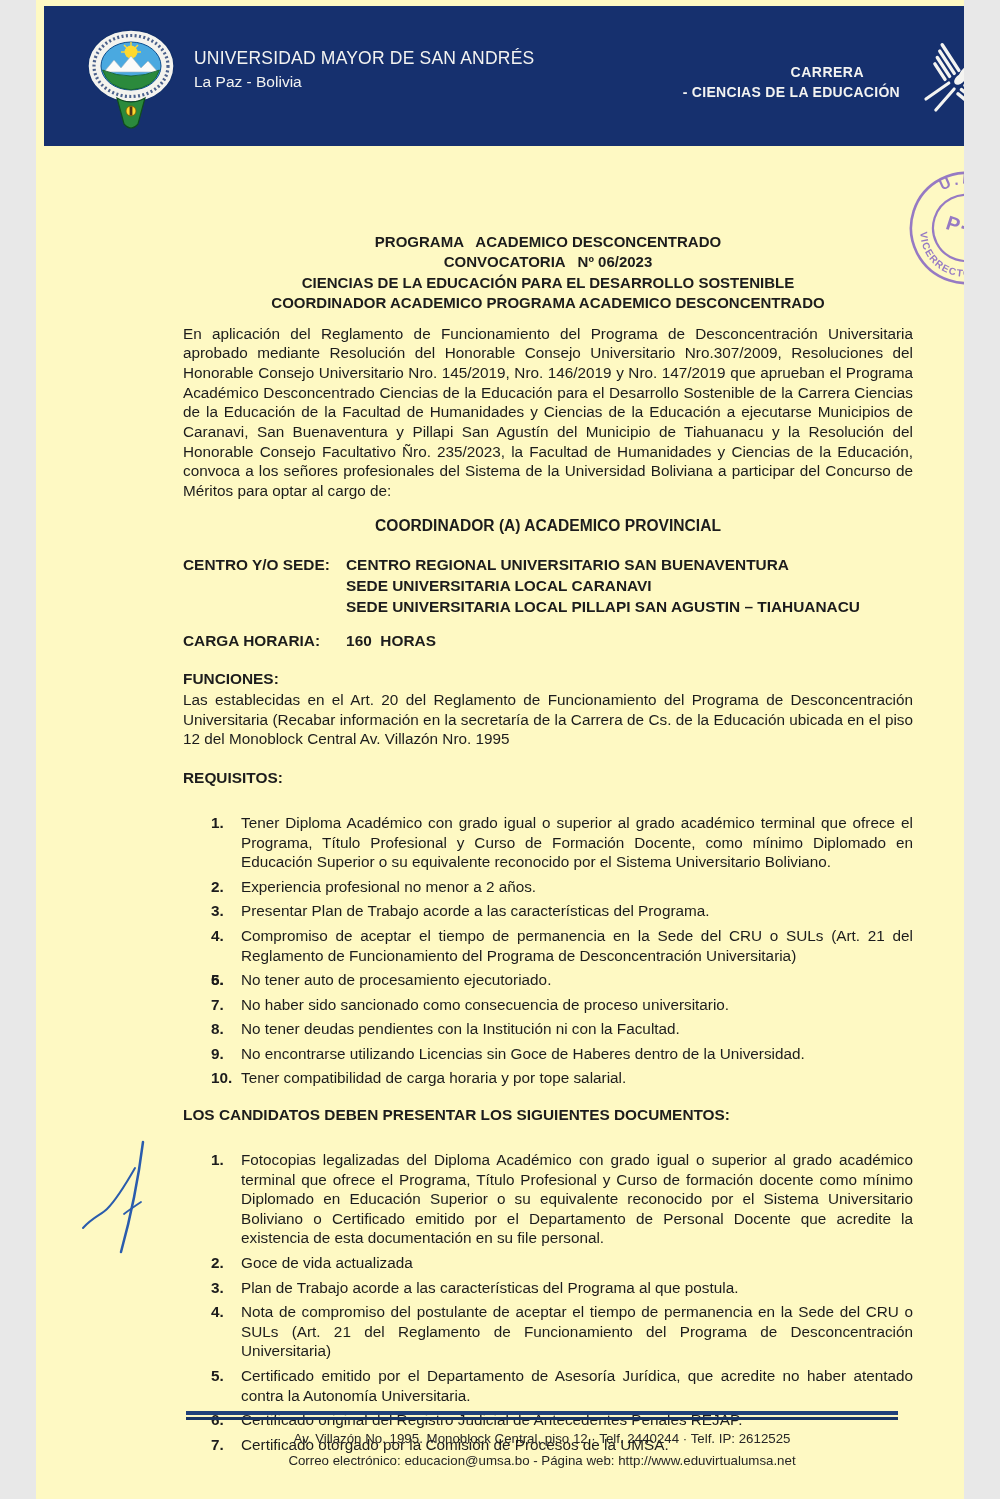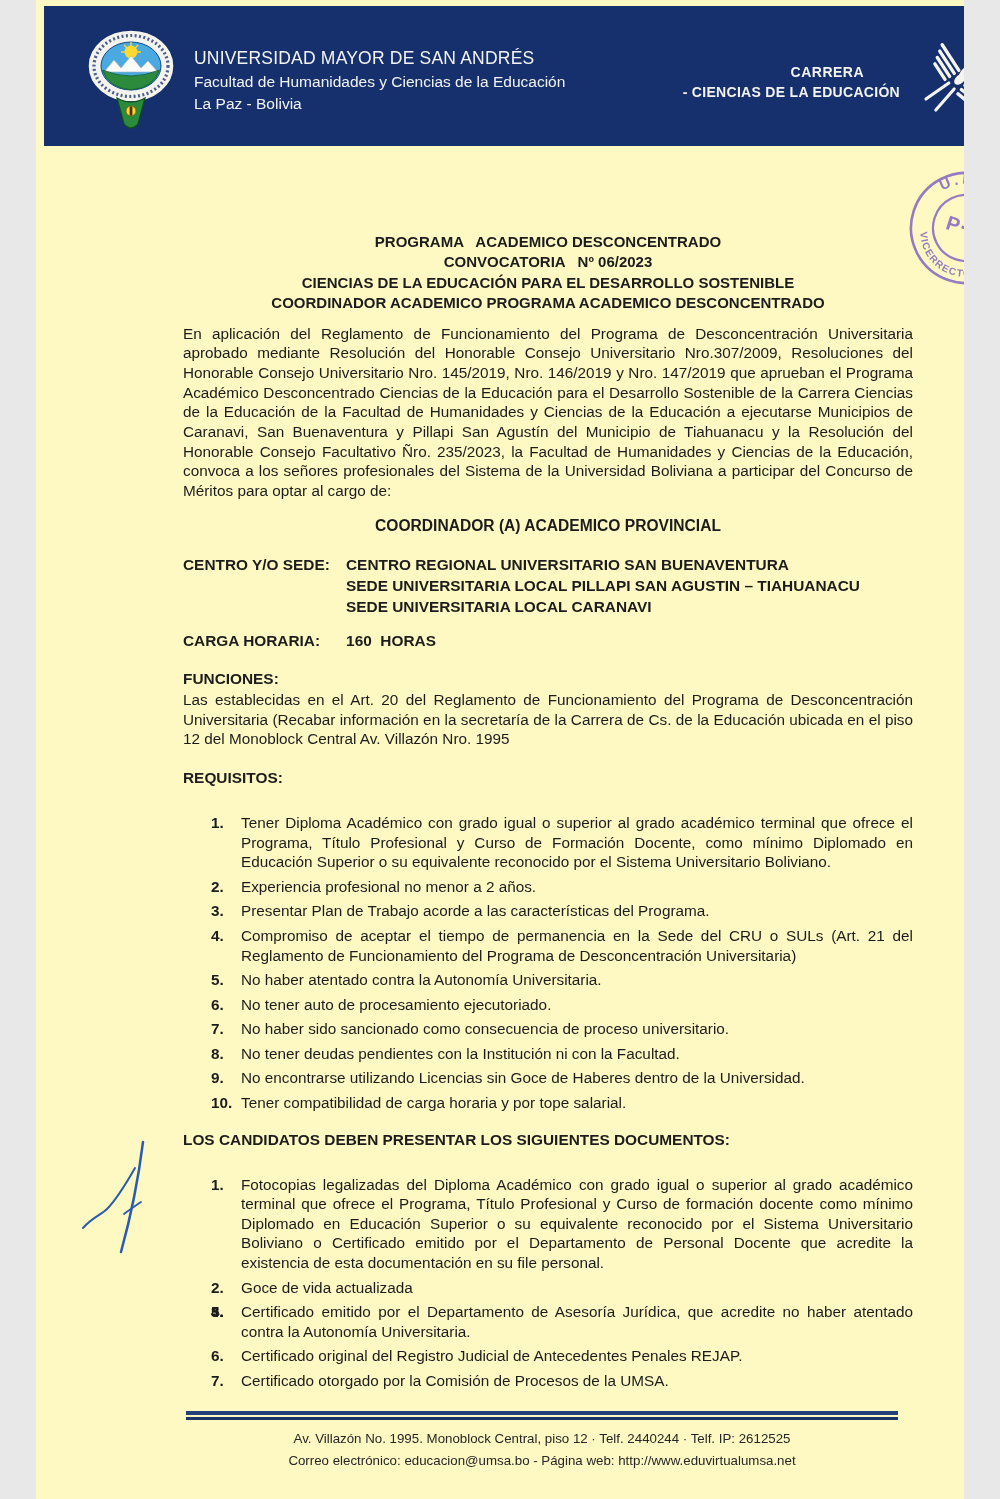--- a/index.html
+++ b/index.html
@@ -73,21 +73,20 @@
 
       <path d="M18.5,44 Q47,56 75.5,44 Q70,62 47,63.8 Q24,62 18.5,44 Z" fill="#2b8a3c" stroke="#145c22" stroke-width=".8"></path>
 
       <path d="M33,72 Q47,80 61,72 L54,98 Q47,106 40,98 Z" fill="#2b8a3c" stroke="#0f4d1c" stroke-width="1.2"></path>
       <circle cx="47" cy="85" r="5" fill="#ffd92e" stroke="#7a5a00" stroke-width=".8"></circle>
       <rect x="45.6" y="80.5" width="2.8" height="9" fill="#4c3415"></rect>
     </svg>
 
     <div class="band-left">
       <div class="uni">UNIVERSIDAD MAYOR DE SAN ANDRÉS</div>
-      <div class="fac">Facultad de Humanidades y Ciencias de la Educación</div>
       <div class="city">La Paz - Bolivia</div>
     </div>
 
     <div class="band-right">
       <div class="carrera">CARRERA</div>
       <div class="carrera-name">- CIENCIAS DE LA EDUCACIÓN</div>
     </div>
 
     <svg class="bird-svg" width="122" height="108" viewBox="0 0 122 108">
       <g transform="rotate(-42 61 53)" fill="#f4f4f1">
@@ -145,22 +144,22 @@
 
     <p class="intro">En aplicación del Reglamento de Funcionamiento del Programa de Desconcentración Universitaria aprobado mediante Resolución del Honorable Consejo Universitario Nro.307/2009, Resoluciones del Honorable Consejo Universitario Nro. 145/2019, Nro. 146/2019 y Nro. 147/2019 que aprueban el Programa Académico Desconcentrado Ciencias de la Educación para el Desarrollo Sostenible de la Carrera Ciencias de la Educación de la Facultad de Humanidades y Ciencias de la Educación a ejecutarse Municipios de Caranavi, San Buenaventura y Pillapi San Agustín del Municipio de Tiahuanacu y la Resolución del Honorable Consejo Facultativo Ñro. 235/2023, la Facultad de Humanidades y Ciencias de la Educación, convoca a los señores profesionales del Sistema de la Universidad Boliviana a participar del Concurso de Méritos para optar al cargo de:</p>
 
     <div class="position-title">COORDINADOR (A) ACADEMICO PROVINCIAL</div>
 
     <div class="centro">
       <div class="centro-label">CENTRO Y/O SEDE:</div>
       <div class="centro-lines">
 
       <div>CENTRO REGIONAL UNIVERSITARIO SAN BUENAVENTURA</div>
+          <div>SEDE UNIVERSITARIA LOCAL CARANAVI</div>
           <div>SEDE UNIVERSITARIA LOCAL PILLAPI SAN AGUSTIN –  TIAHUANACU</div>
-          <div>SEDE UNIVERSITARIA LOCAL CARANAVI</div>
         </div>
     </div>
 
     <div class="carga">
       <span>CARGA HORARIA:</span><span class="carga-value">160  HORAS</span>
     </div>
 
     <div class="sec-heading">FUNCIONES:</div>
     <p class="body-text">Las establecidas en el Art. 20 del Reglamento de Funcionamiento del Programa de Desconcentración Universitaria (Recabar información en la secretaría de la Carrera de Cs. de la Educación ubicada en el piso 12 del Monoblock Central Av. Villazón  Nro. 1995</p>
 
@@ -182,21 +181,20 @@
           <span class="item-text">Presentar Plan de Trabajo acorde a las características del Programa.</span>
         </div>
 
         <div class="item">
           <span class="num">4.</span>
           <span class="item-text">Compromiso de aceptar el tiempo de permanencia en la Sede del CRU o SULs (Art. 21 del Reglamento de Funcionamiento del Programa de Desconcentración Universitaria)</span>
         </div>
 
         <div class="item">
           <span class="num">5.</span>
-          <span class="item-text">No haber atentado contra la Autonomía Universitaria.</span>
         </div>
 
         <div class="item">
           <span class="num">6.</span>
           <span class="item-text">No tener auto de procesamiento ejecutoriado.</span>
         </div>
 
         <div class="item">
           <span class="num">7.</span>
           <span class="item-text">No haber sido sancionado como consecuencia  de proceso universitario.</span>
@@ -226,24 +224,26 @@
           <span class="item-text">Fotocopias legalizadas del Diploma Académico con grado igual o superior al grado académico terminal que ofrece el Programa, Título Profesional y Curso de formación docente como mínimo Diplomado en Educación Superior o su equivalente reconocido por el Sistema Universitario Boliviano o Certificado emitido por el Departamento de Personal Docente que acredite la existencia de esta documentación en su file personal.</span>
         </div>
 
         <div class="item">
           <span class="num">2.</span>
           <span class="item-text">Goce de vida actualizada</span>
         </div>
 
         <div class="item">
           <span class="num">3.</span>
+          <span class="item-text">Plan de Trabajo acorde a las características del Programa al que postula.</span>
         </div>
 
         <div class="item">
           <span class="num">4.</span>
+          <span class="item-text">Nota de compromiso del postulante de aceptar el tiempo de permanencia en la Sede del CRU o SULs (Art. 21 del Reglamento de Funcionamiento del Programa de Desconcentración Universitaria)</span>
         </div>
 
         <div class="item">
           <span class="num">5.</span>
           <span class="item-text">Certificado emitido por el Departamento de Asesoría Jurídica, que acredite no haber atentado contra la Autonomía Universitaria.</span>
         </div>
 
         <div class="item">
           <span class="num">6.</span>
           <span class="item-text">Certificado original del Registro Judicial de Antecedentes Penales REJAP.</span>

